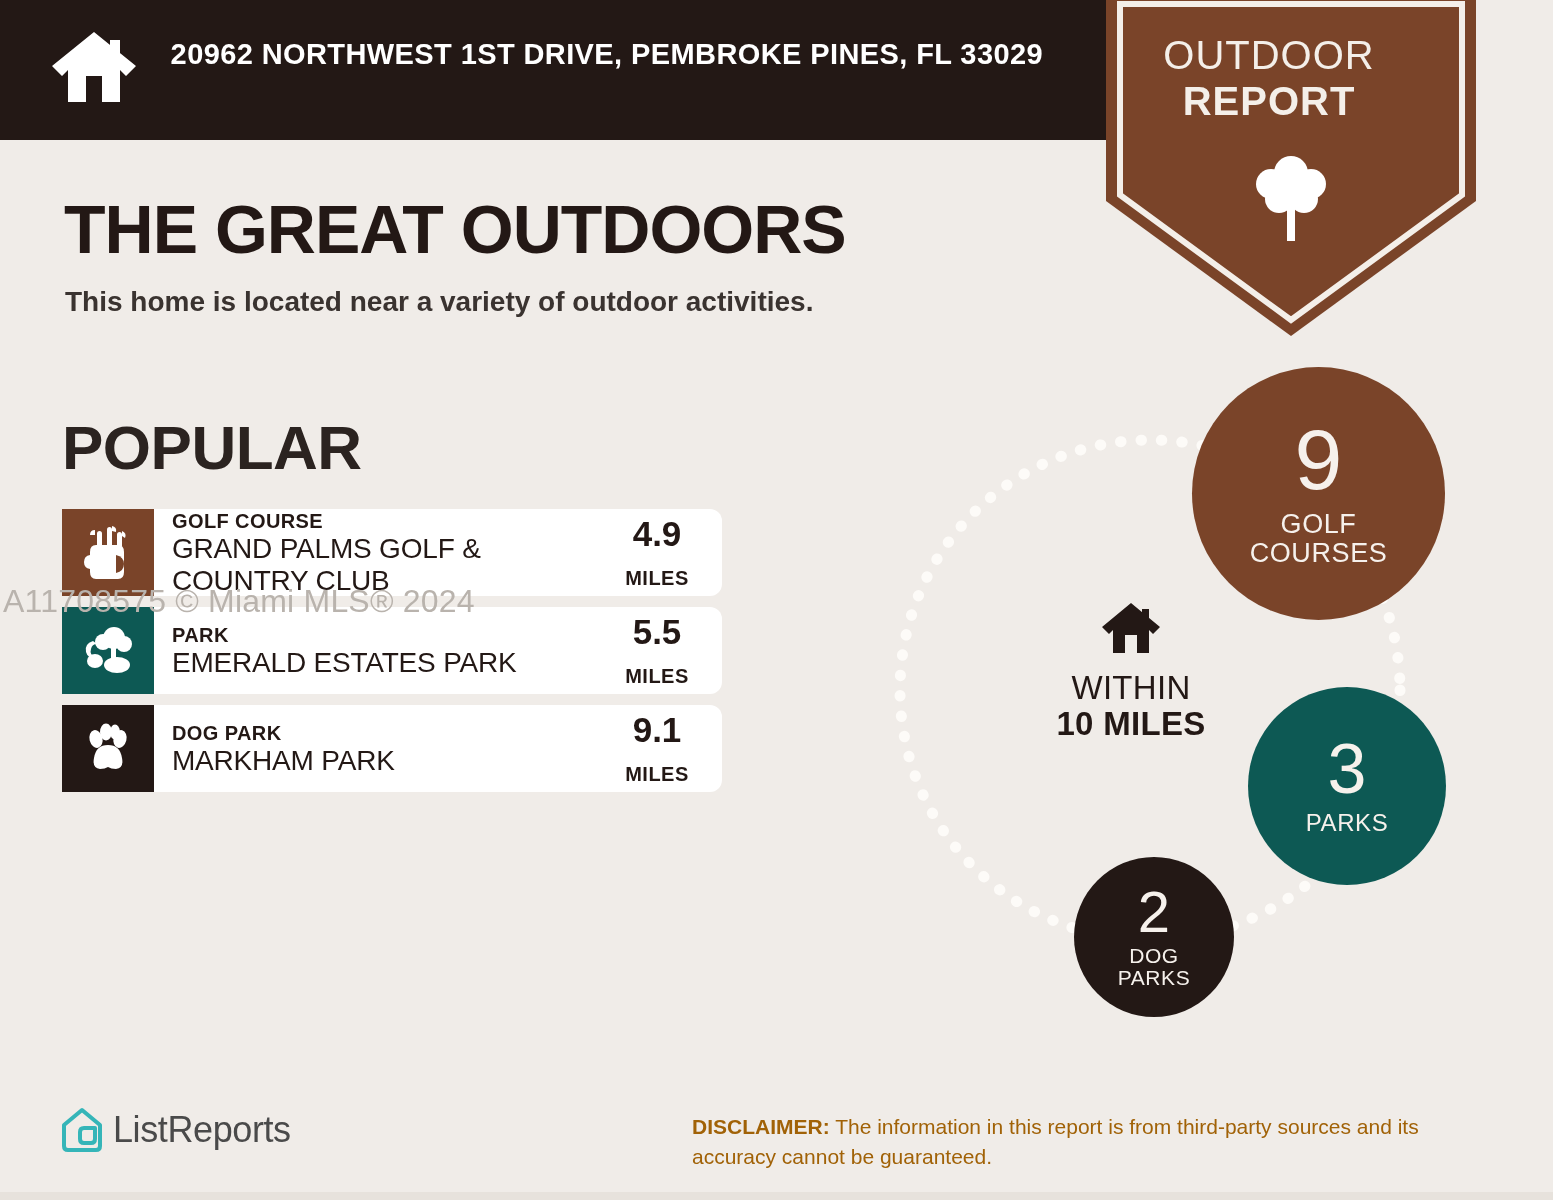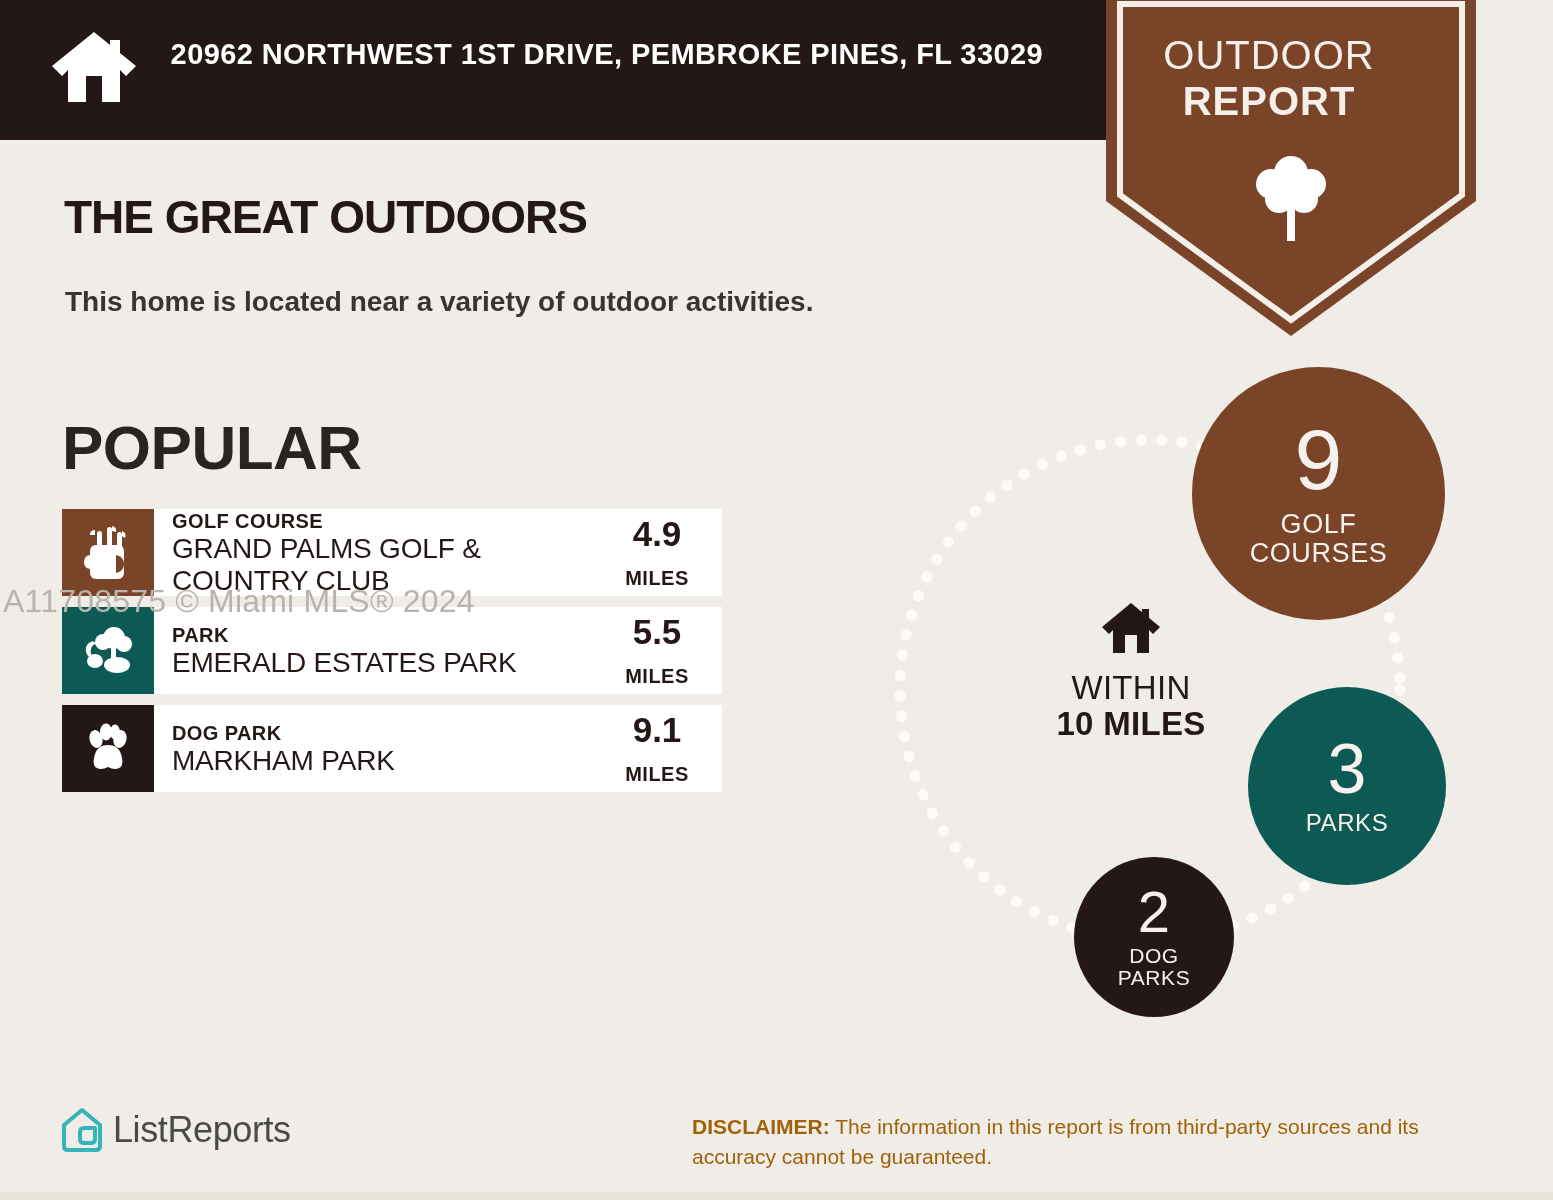--- a/index.html
+++ b/index.html
@@ -26,35 +26,35 @@
   .badge-txt{
     position:absolute;left:0;top:36px;width:326px;text-align:center;
     color:#f4efe9;font-size:40px;line-height:1.16;letter-spacing:1px;
   }
   .badge-txt .l1{font-weight:400;display:block;}
   .badge-txt .l2{font-weight:700;display:block;}
   .badge-tree{position:absolute;left:143px;top:155px;width:84px;height:92px;}
   
   .title{
     position:absolute;left:64px;top:190px;
-    font-size:46px;font-weight:700;color:#231815;letter-spacing:-1px;
+    font-size:68px;font-weight:700;color:#231815;letter-spacing:-1px;
   }
   .subtitle{
     position:absolute;left:65px;top:286px;
     font-size:28px;color:#3a3330;font-weight:700;
   }
   .popular{
     position:absolute;left:62px;top:412px;
     font-size:62px;font-weight:700;color:#2b2320;letter-spacing:-0.5px;
   }
   
   .list{position:absolute;left:62px;top:509px;width:660px;}
   .row{
     position:relative;display:flex;align-items:stretch;
-    height:87px;margin-bottom:11px;background:#ffffff;
+    height:87px;margin-bottom:11px;background:#ffffff;border-radius:12px;
   }
   .row-icon{
     width:92px;min-width:92px;display:flex;align-items:center;justify-content:center;
   }
   .row-mid{flex:1;display:flex;flex-direction:column;justify-content:center;padding-left:18px;}
   .row-cat{font-size:20px;font-weight:700;color:#231815;letter-spacing:.4px;line-height:1.2;}
   .row-name{font-size:28px;font-weight:400;color:#231815;letter-spacing:-.2px;line-height:1.12;}
   .row-dist{
     width:118px;min-width:118px;display:flex;flex-direction:column;
     align-items:center;justify-content:center;padding-right:6px;

